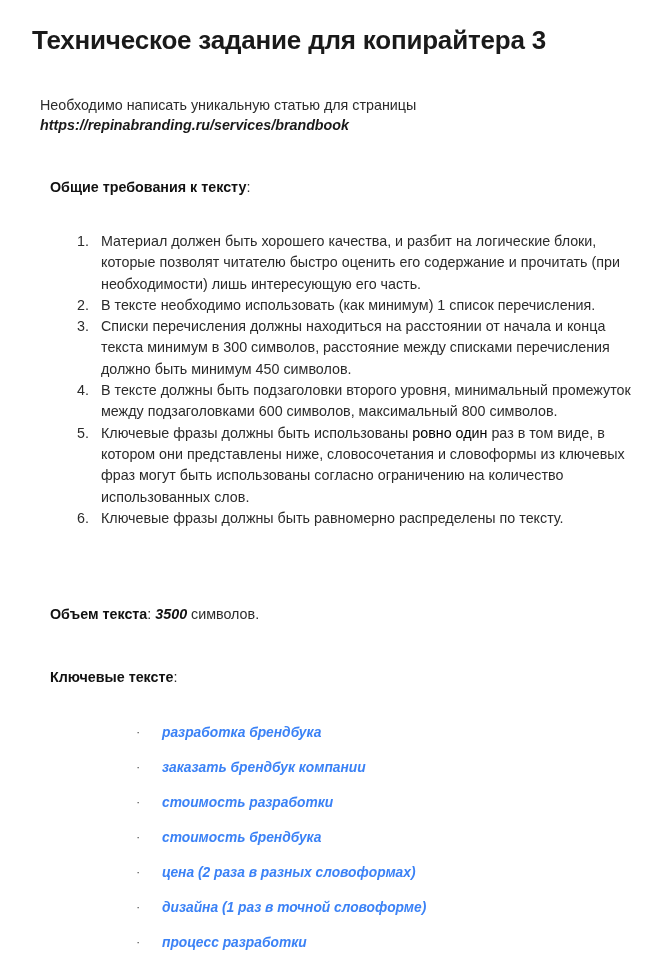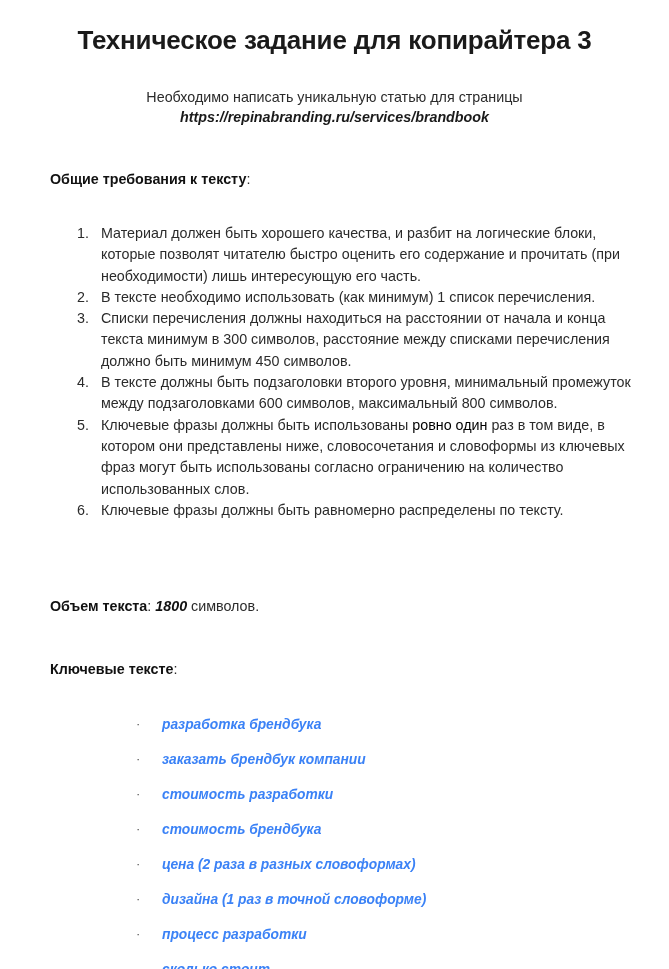--- a/index.html
+++ b/index.html
@@ -29,31 +29,29 @@
   
   .doc-title {
     margin: 0;
     padding-top: 24px;
     font-size: 26px;
     line-height: 32px;
     font-weight: bold;
     letter-spacing: -0.2px;
     color: #1a1a1a;
     white-space: nowrap;
-    text-align: center;
   }
 
   
   .intro {
-    margin: 0;
+    margin: 8px;
     padding-top: 31px;
     font-size: 14.3px;
     line-height: 20px;
     color: #2b2b2b;
-    text-align: center;
   }
   .intro-url {
     display: block;
     font-weight: bold;
     font-style: italic;
     color: #1a1a1a;
   }
 
   
   .section-heading {
@@ -155,21 +153,21 @@
   <ol class="req-list" id="req-list">
       <li><span>Материал должен быть хорошего качества, и разбит на логические блоки, которые позволят читателю быстро оценить его содержание и прочитать (при необходимости) лишь интересующую его часть.</span></li>
       <li><span>В тексте необходимо использовать (как минимум) 1 список перечисления.</span></li>
       <li><span>Списки перечисления должны находиться на расстоянии от начала и конца текста минимум в 300 символов, расстояние между списками перечисления должно быть минимум 450 символов.</span></li>
       <li><span>В тексте должны быть подзаголовки второго уровня, минимальный промежуток между подзаголовками 600 символов, максимальный 800 символов.</span></li>
       <li><span>Ключевые фразы должны быть использованы </span><b>ровно один</b><span> раз в том виде, в котором они представлены ниже, словосочетания и словоформы из ключевых фраз могут быть использованы согласно ограничению на количество использованных слов.</span></li>
       <li><span>Ключевые фразы должны быть равномерно распределены по тексту.</span></li>
     </ol>
 
   <p class="section-heading heading-volume">
-    <span class="lbl">Объем текста</span><span>: </span><span class="num">1800</span><span> символов.</span>
+    <span class="lbl">Объем текста</span><span>: </span><span class="num">3500</span><span> символов.</span>
   </p>
 
   <p class="section-heading heading-keywords">
     <span class="lbl">Ключевые тексте</span><span>:</span>
   </p>
 
   <ul class="kw-list" id="kw-list">
       <li>разработка брендбука</li>
       <li>заказать брендбук компании</li>
       <li>стоимость разработки</li>

